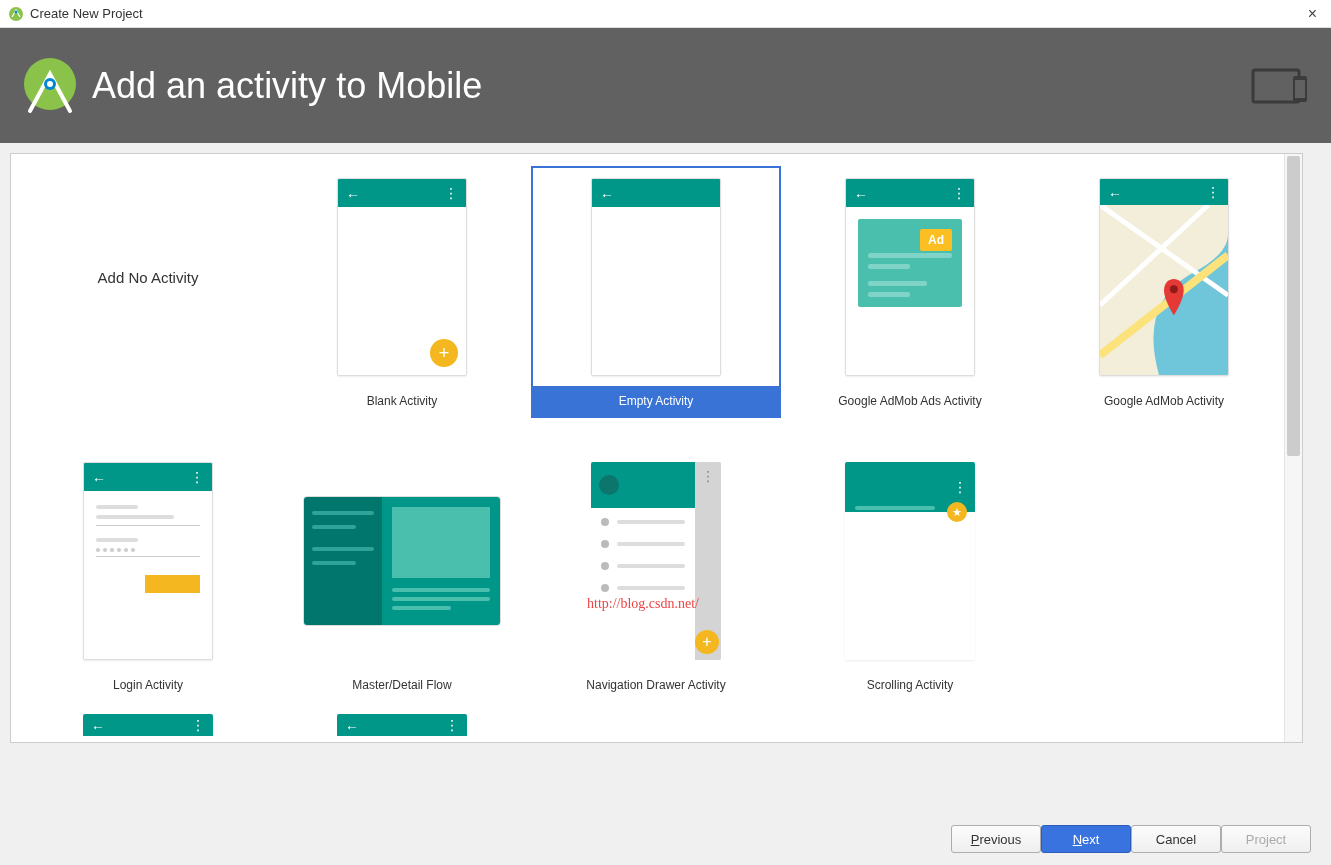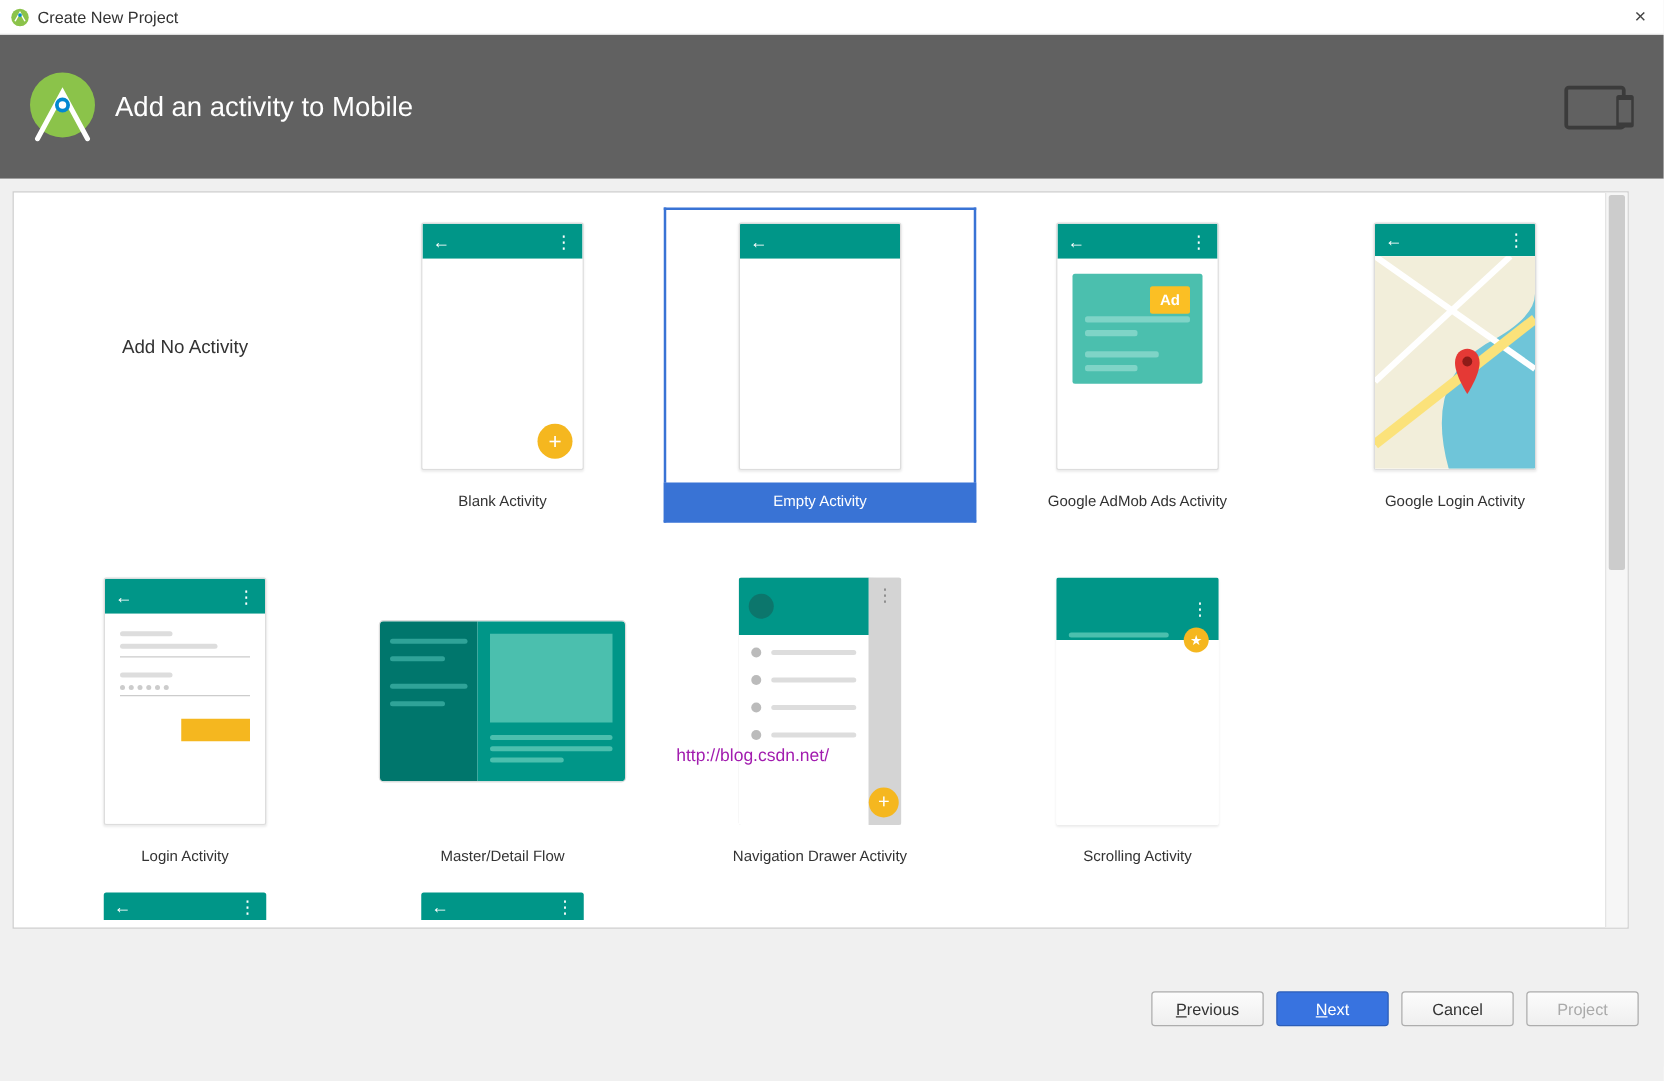--- a/index.html
+++ b/index.html
@@ -30,21 +30,21 @@
 
   .header {
     height: 115px;
     background: #616161;
     display: flex;
     align-items: center;
     padding: 0 20px;
     color: #fff;
   }
   .header .logo { width: 60px; height: 60px; margin-right: 12px; }
-  .header h1 { font-weight: 300; font-size: 22px; }
+  .header h1 { font-weight: 300; font-size: 36px; }
   .header .spacer { flex: 1; }
   .header .device-icon { width: 60px; height: 40px; }
 
   .content-area {
     background: #f0f0f0;
     padding: 10px 10px 0 10px;
     height: 650px;
   }
   .content-frame {
     background: #fff;
@@ -277,24 +277,24 @@
     width: 130px; height: 22px;
     background: #009688;
     margin: 0 62px;
     display: flex; align-items: center; justify-content: space-between;
     padding: 0 8px; color: #fff; font-size: 14px;
     border-radius: 2px 2px 0 0;
   }
 
   .watermark {
     position: absolute;
-    top: 442px; left: 530px;
-    color: #a21caf;
+    top: 442px; left: 576px;
+    color: #ef4444;
     font-size: 14px;
-    font-family: Liberation Sans, sans-serif;
+    font-family: Liberation Serif, serif;
     pointer-events: none;
   }
 
   .scrollbar-track {
     position: absolute;
     right: 0; top: 0; bottom: 0;
     width: 18px;
     background: #f6f6f6;
     border-left: 1px solid #e4e4e4;
   }
@@ -304,22 +304,21 @@
     height: 300px;
     background: #ccc;
     border-radius: 2px;
   }
 
   .footer {
     height: 60px;
     background: #f0f0f0;
     display: flex;
     justify-content: flex-end;
-    align-items: flex-start;
-    gap: 10px;
+    align-items: flex-end;
     padding: 0 20px;
   }
   .btn {
     min-width: 90px;
     height: 28px;
     border: 1px solid #adadad;
     background: linear-gradient(#fcfcfc,#efefef);
     border-radius: 3px;
     font-size: 13px;
     cursor: pointer;
@@ -453,21 +452,21 @@
                 <path d="M60 170 Q40 100 90 70 Q130 50 130 30 L130 170 Z" fill="#6fc5d9"></path>
                 <path d="M0 0 L130 90" stroke="#fff" stroke-width="5"></path>
                 <path d="M0 100 L110 0" stroke="#fff" stroke-width="5"></path>
                 <path d="M0 150 L130 50" stroke="#fbe27a" stroke-width="8"></path>
                 <path d="M65 85 C65 70 85 70 85 85 C85 95 75 110 75 110 C75 110 65 95 65 85 Z" fill="#e53935"></path>
                 <circle cx="75" cy="84" r="4" fill="#8e1b18"></circle>
               </svg>
             </div>
           </div>
         </div>
-        <div class="label">Google Login Activity</div>
+        <div class="label">Google AdMob Activity</div>
       </div>
 
       <div class="activity-card">
         <div class="thumb-wrap">
           <div class="phone">
             <div class="appbar">
               <span class="back-arrow"></span>
               <span class="menu-dots"></span>
             </div>
             <div class="body login-body">

